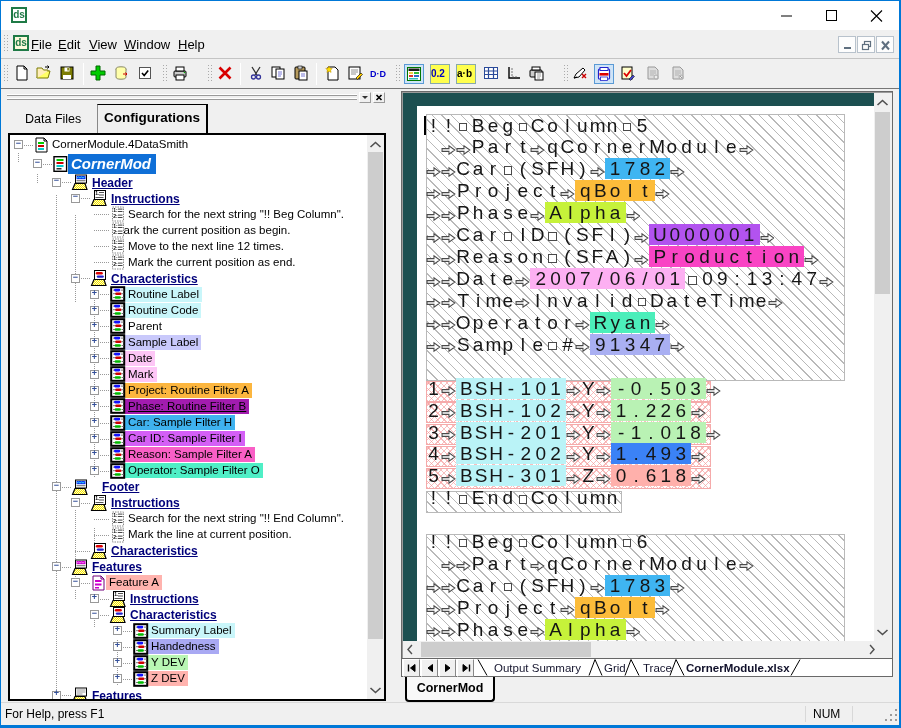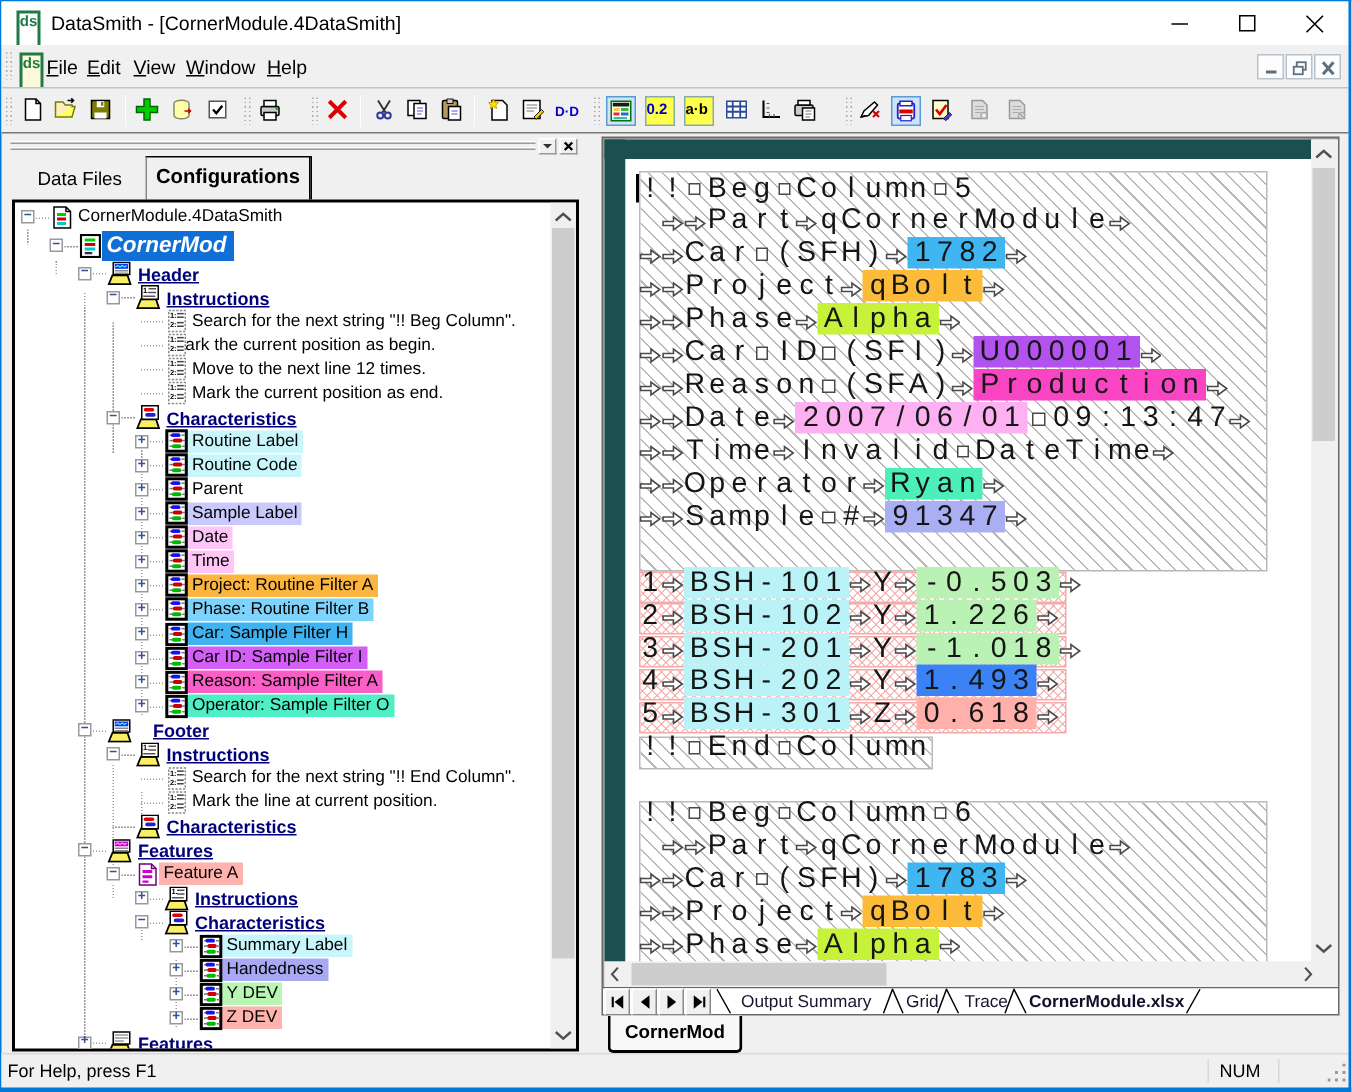--- a/index.html
+++ b/index.html
@@ -4,21 +4,21 @@
 html,body{width:901px;height:728px;overflow:hidden}
 body{font-family:"Liberation Sans",sans-serif;background:#f0f0f0;position:relative}
 .abs{position:absolute}
 
 #bT{left:0;top:0;width:901px;height:1px;background:#0078d7}
 #bL{left:0;top:0;width:1px;height:728px;background:#0078d7}
 #bR{left:899px;top:0;width:2px;height:728px;background:#0078d7}
 #bB{left:0;top:725px;width:901px;height:3px;background:#0078d7}
 
 #title{left:1px;top:1px;width:898px;height:29px;background:#fff}
-.dsicon{width:16px;height:28px;border:2px solid #1f7a46;color:#1f7a46;font-weight:bold;
+.dsicon{width:16px;height:16px;border:2px solid #1f7a46;color:#1f7a46;font-weight:bold;
  font-size:10px;line-height:12px;text-align:center;background:#fff}
 #title .txt{position:absolute;left:33px;top:7px;font-size:13px;color:#000}
 .cap{position:absolute;top:0;width:45px;height:29px}
 
 #menu{left:1px;top:30px;width:898px;height:28px;background:#f0f0f0;font-size:13px;color:#000}
 #menu .mi{position:absolute;top:7px}
 .mdib{position:absolute;top:6px;width:18px;height:17px;background:#fdfdfd;border:1px solid #b8c2cc}
 
 #tbar{left:1px;top:58px;width:898px;height:31px;background:#f0f0f0;border-bottom:1px solid #777;border-top:1px solid #c4c4c4}
 .grip{position:absolute;top:5px;width:5px;height:20px;
@@ -175,21 +175,20 @@
       </g>
 <g id="chR">
         <path d="M8,3.5 L12.5,8.5 L8,13.5" fill="none" stroke="#505050" stroke-width="1.6"></path>
       </g>
 </defs>
   </svg>
 <div class="abs" id="bT"></div>
 <div class="abs" id="bL"></div>
 <div class="abs" id="title">
     <div class="dsicon" style="position:absolute;left:10px;top:6px">ds</div>
-    <div class="txt">DataSmith - [CornerModule.4DataSmith]</div>
     <svg class="cap" style="left:763px" viewBox="0 0 45 29">
       <line x1="17" y1="15" x2="28" y2="15" stroke="#000" stroke-width="1"></line>
     </svg>
     <svg class="cap" style="left:808px" viewBox="0 0 45 29">
       <rect x="17.5" y="9.5" width="10" height="10" fill="none" stroke="#000" stroke-width="1"></rect>
     </svg>
     <svg class="cap" style="left:853px" viewBox="0 0 45 29">
       <path d="M17,9.5 L28,20.5 M28,9.5 L17,20.5" stroke="#000" stroke-width="1.1"></path>
     </svg>
   </div>
@@ -462,37 +461,37 @@
       <use href="#i_cb"></use>
     </svg>
     <div class="tn" style="left:115px;top:215.8px;background:#fdc6f6;">Date</div>
     <div class="eb" style="left:80px;top:234.9px">
       <span>+</span>
     </div>
     <div class="doth" style="left:90px;top:239.4px;width:9px"></div>
     <svg class="ticon" style="left:99px;top:231.4px" viewBox="0 0 17 16">
       <use href="#i_cb"></use>
     </svg>
-    <div class="tn" style="left:115px;top:231.9px;background:#fdc6f6;">Time</div>
+    <div class="tn" style="left:115px;top:231.9px;background:#fdc6f6;">Mark</div>
     <div class="eb" style="left:80px;top:250.9px">
       <span>+</span>
     </div>
     <div class="doth" style="left:90px;top:255.4px;width:9px"></div>
     <svg class="ticon" style="left:99px;top:247.4px" viewBox="0 0 17 16">
       <use href="#i_cb"></use>
     </svg>
     <div class="tn" style="left:115px;top:247.9px;background:#fcb63f;">Project: Routine Filter A</div>
     <div class="eb" style="left:80px;top:266.9px">
       <span>+</span>
     </div>
     <div class="doth" style="left:90px;top:271.4px;width:9px"></div>
     <svg class="ticon" style="left:99px;top:263.4px" viewBox="0 0 17 16">
       <use href="#i_cb"></use>
     </svg>
-    <div class="tn" style="left:115px;top:263.9px;background:#7dd3fc;">Phase: Routine Filter B</div>
+    <div class="tn" style="left:115px;top:263.9px;background:#a21caf;text-decoration:underline;">Phase: Routine Filter B</div>
     <div class="eb" style="left:80px;top:283.0px">
       <span>+</span>
     </div>
     <div class="doth" style="left:90px;top:287.5px;width:9px"></div>
     <svg class="ticon" style="left:99px;top:279.5px" viewBox="0 0 17 16">
       <use href="#i_cb"></use>
     </svg>
     <div class="tn" style="left:115px;top:280.0px;background:#3fb2ef;">Car: Sample Filter H</div>
     <div class="eb" style="left:80px;top:299.0px">
       <span>+</span>

